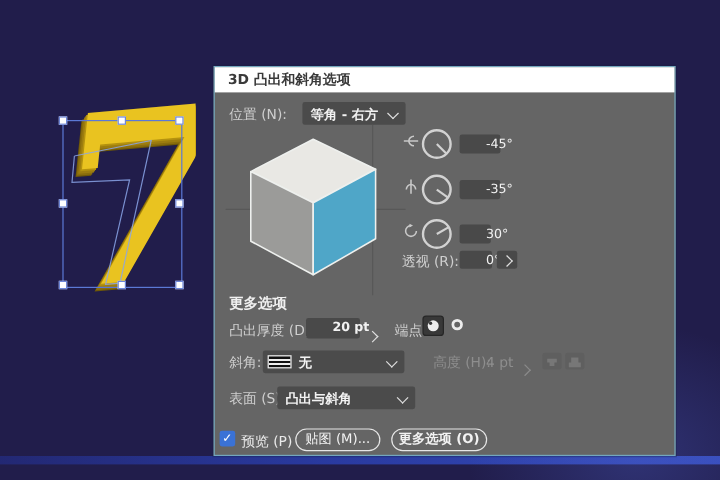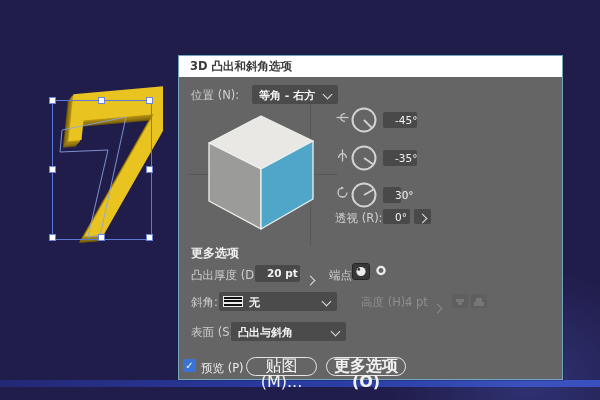--- a/index.html
+++ b/index.html
@@ -16,31 +16,31 @@
   .hdl{width:7px;height:7px;background:#fff;border:1px solid #6d86d8;box-sizing:border-box;}
   
   .dialog{left:178px;top:55px;width:385px;height:325px;background:#656565;
           border:1px solid #74a7bd;box-sizing:border-box;box-shadow:0 0 0 1px rgba(20,30,70,.35);}
   .titlebar{left:0;top:0;width:100%;height:21px;background:#ffffff;}
   .title-text{left:11px;top:0;line-height:21px;font-size:11.5px;font-weight:bold;color:#3a3a3a;}
   .lbl{font-size:11.5px;color:#cfcfcf;white-space:nowrap;}
   .lbl-b{font-size:12px;font-weight:bold;color:#f0f0f0;white-space:nowrap;}
   .dis{color:#8e8e8e;}
   .field{background:#494949;color:#f2f2f2;font-size:10.5px;border-radius:2px;
-         box-sizing:border-box;padding:2px 4px 0 12px;white-space:nowrap;text-align:right;}
+         box-sizing:border-box;padding:2px 4px 0 22px;white-space:nowrap;text-align:right;}
   .drop{background:#4b4b4b;border-radius:2px;box-sizing:border-box;color:#f2f2f2;
         font-size:11px;font-weight:bold;padding:3px 18px 0 7px;white-space:nowrap;cursor:default;}
   .cd{position:absolute;right:7px;top:6px;width:6px;height:6px;
       border-left:1.7px solid #e0e0e0;border-bottom:1.7px solid #e0e0e0;transform:rotate(-45deg);}
   .cr{display:inline-block;width:6px;height:6px;border-top:1.7px solid #e0e0e0;
       border-right:1.7px solid #e0e0e0;transform:rotate(45deg);}
   .cr.dis2{border-color:#8a8a8a;}
   .xline{background:#585858;}
   .pill{border:1.5px solid #e6e6e6;border-radius:11px;background:transparent;color:#f2f2f2;
-        font-size:16px;text-align:center;line-height:16px;box-sizing:border-box;cursor:default;}
+        font-size:11px;text-align:center;line-height:16px;box-sizing:border-box;cursor:default;}
   .pill.default{border-width:2px;line-height:15px;}
   .chk{width:13px;height:13px;background:#3a72d6;border-radius:2px;color:#fff;
        font-size:10px;line-height:13px;text-align:center;}
   .capbtn{width:18px;height:17px;border-radius:3px;box-sizing:border-box;}
   .capbtn.on{background:#383838;border:1px solid #262626;}
   .bevext{width:16px;height:14px;background:#5e5e5e;border-radius:2px;opacity:.85;}
   .swatch{width:20px;height:11px;border:1px solid #ededed;box-sizing:border-box;
           background:linear-gradient(#101010 0 2px,#ededed 2px 3.5px,#101010 3.5px 5.5px,
                      #ededed 5.5px 7px,#101010 7px 9px);}
 </style>

